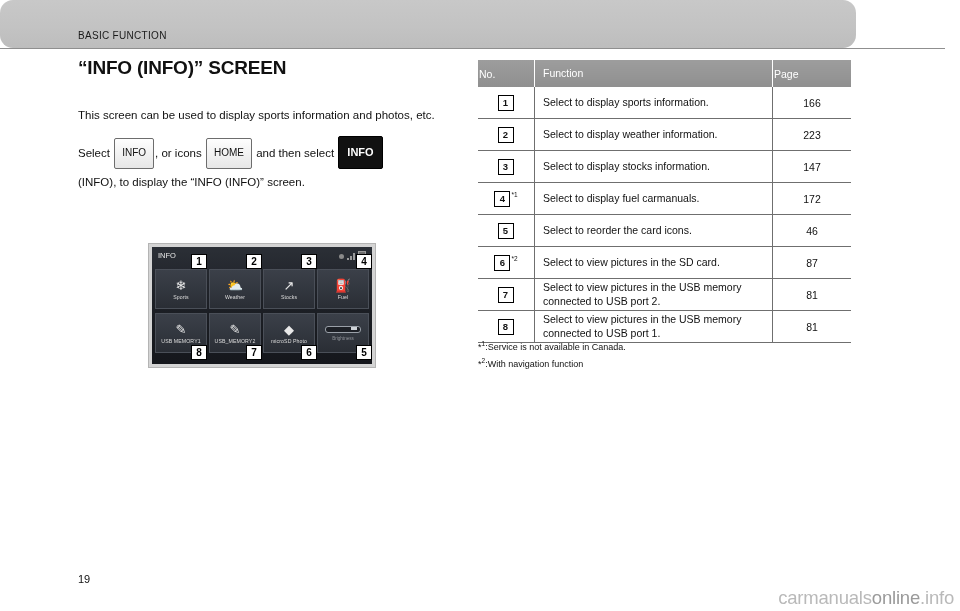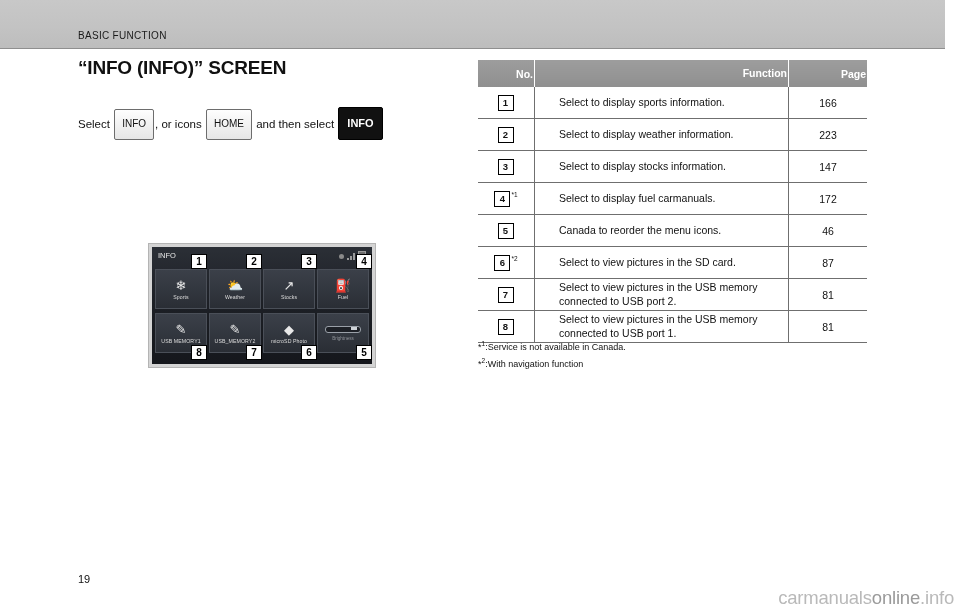--- a/index.html
+++ b/index.html
@@ -13,23 +13,24 @@
     font-family: "Liberation Sans", sans-serif;
     position: relative;
     overflow: hidden;
   }
 
   
   .header-bar {
     position: absolute;
     left: 0;
     top: 0;
-    width: 945px;
+    width: 856px;
     height: 48px;
     background: linear-gradient(to bottom, #c8c8c8 0%, #c3c3c3 55%, #bdbdbd 100%);
+    border-radius: 13px;
   }
   .header-bar .hdr-text {
     position: absolute;
     left: 78px;
     top: 30px;
     font-size: 10px;
     color: #1a1a1a;
     letter-spacing: 0.3px;
   }
   .header-line {
@@ -226,37 +227,37 @@
     width: 358px;
   }
   table.fn-table {
     border-collapse: collapse;
     width: 358px;
     table-layout: fixed;
   }
   table.fn-table th {
     background: linear-gradient(to bottom, #9d9d9d, #8f8f8f);
     color: #ffffff;
-    font-weight: bold;
+    font-weight: normal;
     font-size: 10.5px;
     height: 25px;
     border-right: 1px solid #ffffff;
-    text-align: right;
+    text-align: left;
     margin-left: 30px;
   }
   table.fn-table th:last-child { border-right: none; }
   table.fn-table td {
     border-bottom: 1px solid #6f6f6f;
     font-size: 10.5px;
     color: #111;
     height: 29px;
     vertical-align: middle;
   }
   .col-no { width: 54px; text-align: center; }
-  .col-fn { width: 228px; padding-left: 24px; border-left: 1px solid #6f6f6f; border-right: 1px solid #6f6f6f; line-height: 13.5px;}
+  .col-fn { width: 228px; padding-left: 8px; border-left: 1px solid #6f6f6f; border-right: 1px solid #6f6f6f; line-height: 13.5px;}
   .col-pg { width: 76px; text-align: center; }
   .num-badge {
     display: inline-block;
     width: 14px;
     height: 14px;
     line-height: 14px;
     border: 1px solid #000;
     background: #fff;
     font-size: 9.5px;
     font-weight: bold;
@@ -305,27 +306,29 @@
 </head>
 <body>
 
 <div class="header-bar">
   <div class="hdr-text">BASIC FUNCTION</div>
 </div>
 <div class="header-line"></div>
 
 <div class="left-col">
   <h1 class="section-title">“INFO (INFO)” SCREEN</h1>
+  <p class="body-text">This screen can be used to display sports information and photos, etc.</p>
   <p class="body-text para2">
     <span>Select</span>
     <span class="btn-inline">INFO</span><span>, or icons</span>
     <span class="btn-inline">HOME</span>
     <span>and then select</span>
     <span class="btn-inline-dark">INFO</span>
     <br>
+    <span>(INFO), to display the “INFO (INFO)” screen.</span>
   </p>
 </div>
 
 <div class="device">
   <div class="device-screen">
     <div class="dev-title">INFO</div>
     <div class="status-icons">
       <span class="st-dot"></span>
       <span class="st-bars"></span>
       <span class="st-batt"></span>
@@ -407,21 +410,21 @@
         <td class="col-fn">Select to display stocks information.</td>
         <td class="col-pg">147</td>
       </tr>
       <tr>
         <td class="col-no"><span class="num-badge">4</span><span class="sup">*1</span></td>
         <td class="col-fn">Select to display fuel carmanuals.</td>
         <td class="col-pg">172</td>
       </tr>
       <tr>
         <td class="col-no"><span class="num-badge">5</span><span class="sup"></span></td>
-        <td class="col-fn">Canada to reorder the menu icons.</td>
+        <td class="col-fn">Select to reorder the card icons.</td>
         <td class="col-pg">46</td>
       </tr>
       <tr>
         <td class="col-no"><span class="num-badge">6</span><span class="sup">*2</span></td>
         <td class="col-fn">Select to view pictures in the SD card.</td>
         <td class="col-pg">87</td>
       </tr>
       <tr>
         <td class="col-no"><span class="num-badge">7</span><span class="sup"></span></td>
         <td class="col-fn">Select to view pictures in the USB memory connected to USB port 2.</td>

